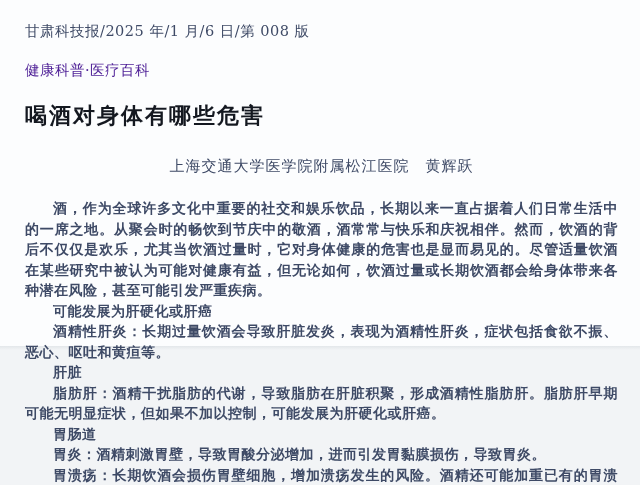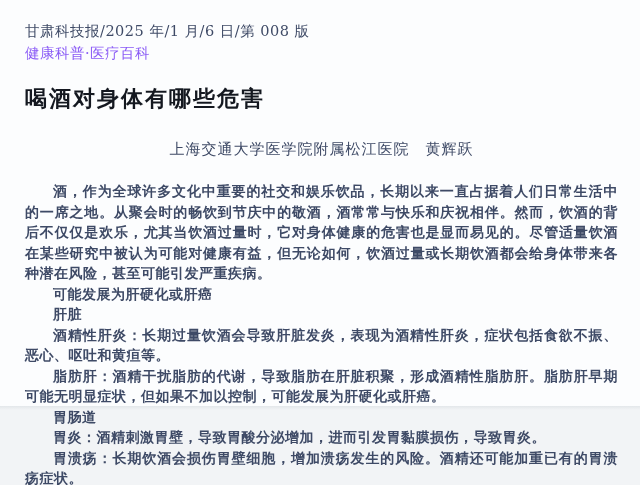--- a/index.html
+++ b/index.html
@@ -7,42 +7,43 @@
     padding: 0;
     width: 640px;
     height: 485px;
     overflow: hidden;
     background: #f2f4f6;
     font-family: "DejaVu Serif", "Liberation Serif", serif;
   }
   .page {
     position: relative;
     width: 640px;
-    height: 406px;
+    height: 346px;
     background: #fcfdfe;
     box-sizing: border-box;
     padding: 20px 22px 0 25px;
     color: #3e4a66;
   }
   .page-shadow {
     width: 640px;
     height: 4px;
     background: linear-gradient(#e3e7ea, #f2f4f6);
   }
   .masthead {
     font-size: 14.5px;
     line-height: 22px;
     letter-spacing: 0.5px;
     color: #3e4a66;
   }
   .section-line {
     font-size: 14.5px;
     line-height: 22px;
     letter-spacing: 0.5px;
-    color: #8b5cf6;
+    color: #4c1d95;
+    margin-top: 17px;
   }
   h1.article-title {
     margin: 20px 0 0 0;
     text-align: left;
     font-size: 22px;
     font-weight: bold;
     letter-spacing: 2px;
     color: #141820;
     font-family: "DejaVu Sans", "Liberation Sans", sans-serif;
   }
@@ -74,21 +75,21 @@
   <div class="masthead">甘肃科技报/2025 年/1 月/6 日/第 008 版</div>
   <div class="section-line">健康科普·医疗百科</div>
 
   <h1 class="article-title">喝酒对身体有哪些危害</h1>
 
   <div class="byline">上海交通大学医学院附属松江医院　黄辉跃</div>
 
   <div class="article-body">
       <p>酒，作为全球许多文化中重要的社交和娱乐饮品，长期以来一直占据着人们日常生活中的一席之地。从聚会时的畅饮到节庆中的敬酒，酒常常与快乐和庆祝相伴。然而，饮酒的背后不仅仅是欢乐，尤其当饮酒过量时，它对身体健康的危害也是显而易见的。尽管适量饮酒在某些研究中被认为可能对健康有益，但无论如何，饮酒过量或长期饮酒都会给身体带来各种潜在风险，甚至可能引发严重疾病。</p>
       <p>可能发展为肝硬化或肝癌</p>
+      <p>酒精性肝炎：长期过量饮酒会导致肝脏发炎，表现为酒精性肝炎，症状包括食欲不振、恶心、呕吐和黄疸等。</p>
       <p>肝脏</p>
-      <p>酒精性肝炎：长期过量饮酒会导致肝脏发炎，表现为酒精性肝炎，症状包括食欲不振、恶心、呕吐和黄疸等。</p>
       <p>脂肪肝：酒精干扰脂肪的代谢，导致脂肪在肝脏积聚，形成酒精性脂肪肝。脂肪肝早期可能无明显症状，但如果不加以控制，可能发展为肝硬化或肝癌。</p>
       <p>胃肠道</p>
       <p>胃炎：酒精刺激胃壁，导致胃酸分泌增加，进而引发胃黏膜损伤，导致胃炎。</p>
       <p>胃溃疡：长期饮酒会损伤胃壁细胞，增加溃疡发生的风险。酒精还可能加重已有的胃溃疡症状。</p>
     </div>
 </div>
 <div class="page-shadow"></div>
 
 </body></html>

